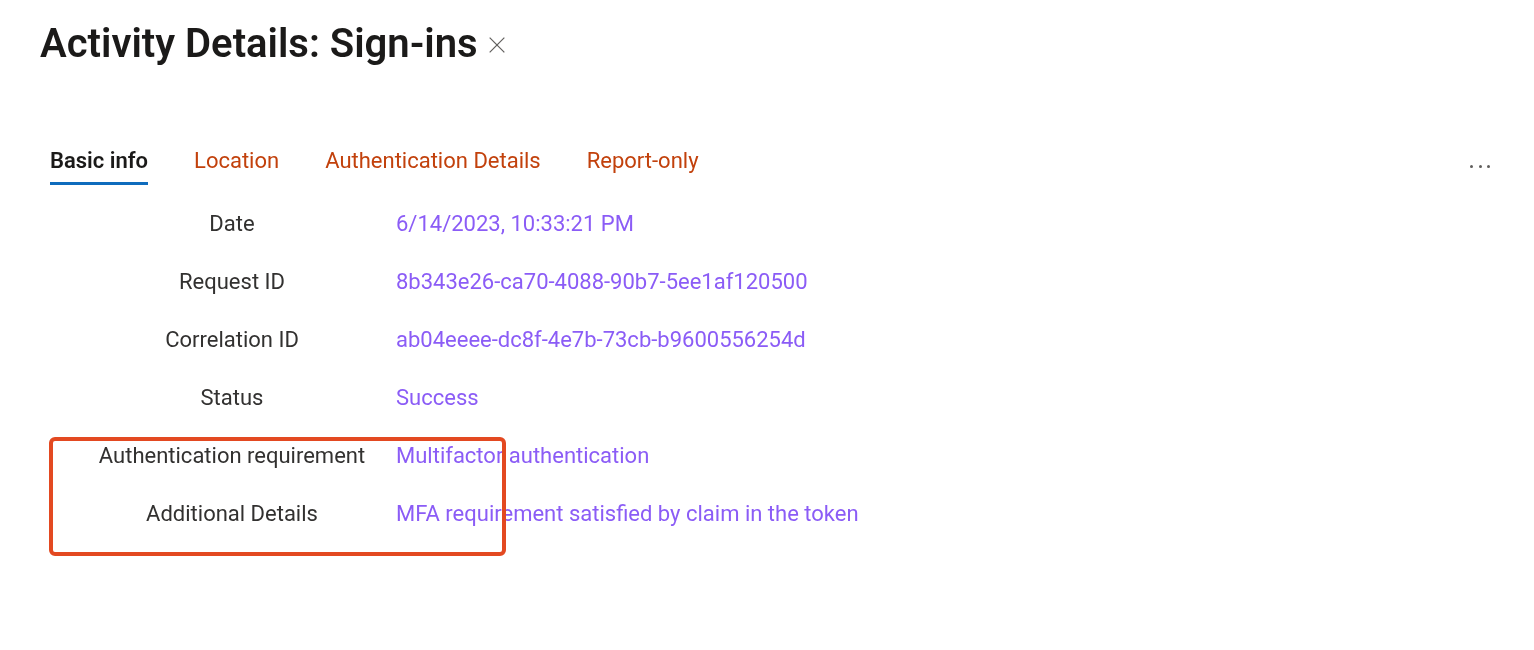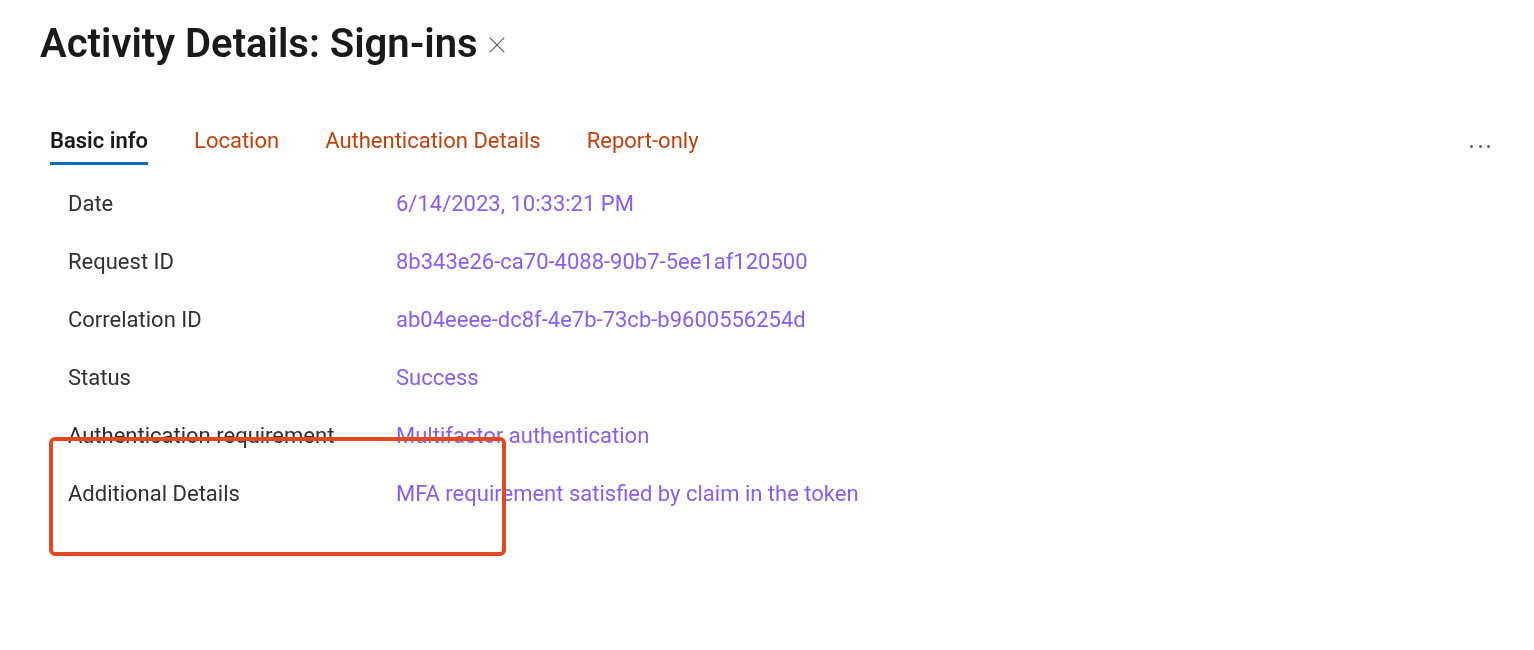--- a/index.html
+++ b/index.html
@@ -38,21 +38,21 @@
     color: #605e5c;
     display: flex;
     align-items: center;
     justify-content: center;
   }
   .close-btn svg { width: 22px; height: 22px; }
 
   .tab-row {
     display: flex;
     align-items: center;
-    margin-top: 60px;
+    margin-top: 80px;
     padding-left: 10px;
     gap: 46px;
     position: relative;
   }
   .tab {
     font-size: 22px;
     color: #c2410c;
     cursor: pointer;
     padding-bottom: 12px;
     white-space: nowrap;
@@ -91,20 +91,21 @@
     position: relative;
   }
   .row {
     display: flex;
     align-items: baseline;
     height: 58px;
   }
   .label {
     width: 328px;
     color: #323130;
+    text-align: center;
   }
   .value {
     color: #8b5cf6;
   }
 
   .highlight-box {
     position: absolute;
     border: 4px solid #e34921;
     border-radius: 6px;
     left: 49px;

